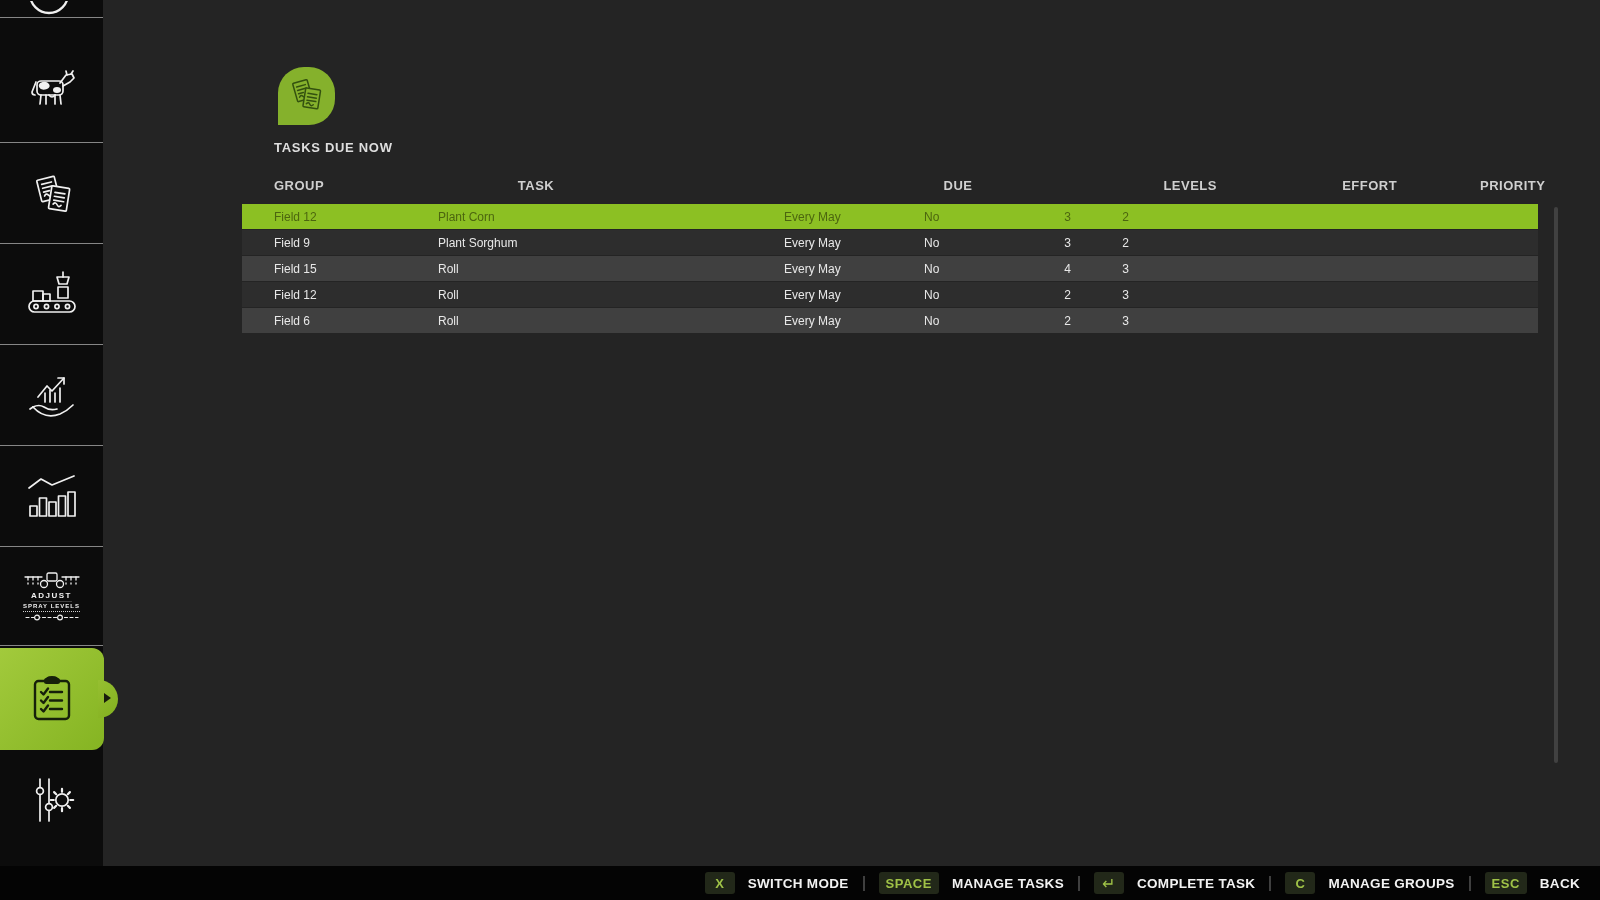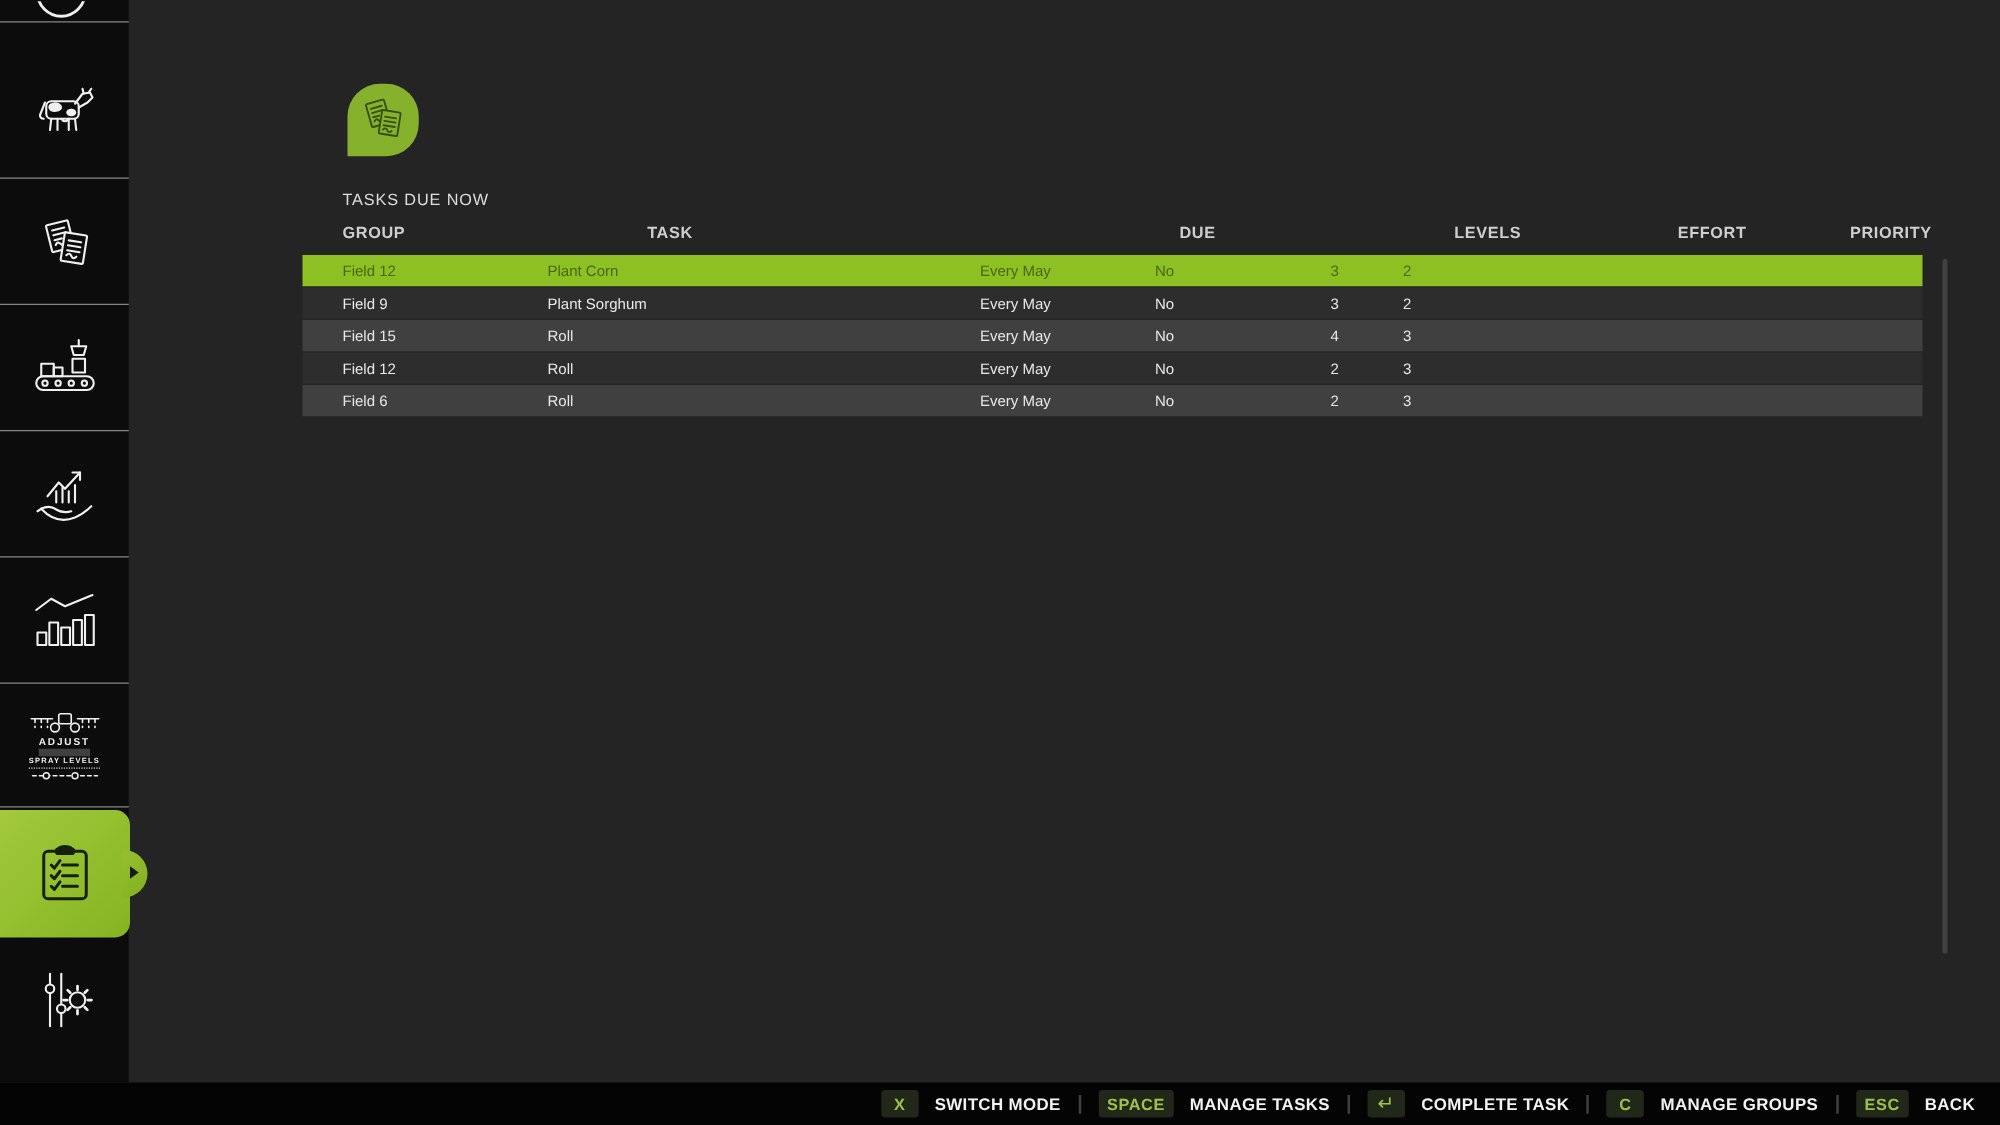--- a/index.html
+++ b/index.html
@@ -10,28 +10,28 @@
   .sidebar{position:absolute;left:0;top:0;width:103px;height:866px;background:#0c0c0c;}
   .sb-divider{position:absolute;left:0;width:103px;height:1px;background:#9c9c9c;opacity:.85;}
   .sb-item{position:absolute;left:0;width:103px;display:flex;align-items:center;justify-content:center;cursor:pointer;}
   .sb-selected{position:absolute;left:0;top:648px;width:104px;height:102px;
       background:linear-gradient(135deg,#a2ca3c,#85b422);border-radius:0 12px 12px 0;}
   .sb-bump{position:absolute;left:98px;top:680px;width:20px;height:38px;
       background:linear-gradient(135deg,#96bf31,#82b01f);border-radius:0 19px 19px 0;}
   .sb-arrow{position:absolute;left:104px;top:693px;width:0;height:0;
       border-top:5px solid transparent;border-bottom:5px solid transparent;border-left:7px solid #181c0d;}
   .spray-block{display:flex;flex-direction:column;align-items:center;gap:1px;color:#f0f0f0;}
-  .spray-t1{font-size:8px;font-weight:bold;letter-spacing:1.5px;line-height:9px;border-bottom:6px solid #404040;padding-bottom:1px;text-align:center;}
+  .spray-t1{font-size:8px;font-weight:bold;letter-spacing:1.5px;line-height:9px;border-bottom:1px solid #404040;padding-bottom:1px;text-align:center;}
   .spray-t2{font-size:6px;font-weight:bold;letter-spacing:1px;line-height:7px;border-bottom:1px dotted #cfcfcf;padding-bottom:1px;}
 
   
   .title-icon{position:absolute;left:278px;top:67px;width:57px;height:58px;background:#85b12c;
       border-radius:26px 26px 26px 0;display:flex;align-items:center;justify-content:center;}
   .page-title{position:absolute;left:347px;top:78px;font-size:37px;letter-spacing:1.5px;color:#f4f4f4;font-weight:400;}
-  .section-label{position:absolute;left:274px;top:152px;font-size:13px;font-weight:normal;letter-spacing:.7px;color:#dedede;}
+  .section-label{position:absolute;left:274px;top:140px;font-size:13px;font-weight:bold;letter-spacing:.7px;color:#dedede;}
 
   
   .task-table{position:absolute;left:242px;top:177px;width:1296px;}
   .t-head,.t-row{display:flex;align-items:center;padding-left:32px;box-sizing:border-box;}
   .t-head{height:16px;margin-bottom:11px;color:#cfcfcf;font-size:13px;font-weight:bold;letter-spacing:.5px;justify-content:space-between;}
   .t-row{height:25px;margin-bottom:1px;font-size:12px;color:#e8e8e8;cursor:pointer;}
   .t-row.odd{background:#2d2d2d;}
   .t-row.even{background:#404040;}
   .t-row.selected{background:#8cc023;color:#4c660f;}
   .c-group{width:164px;}

